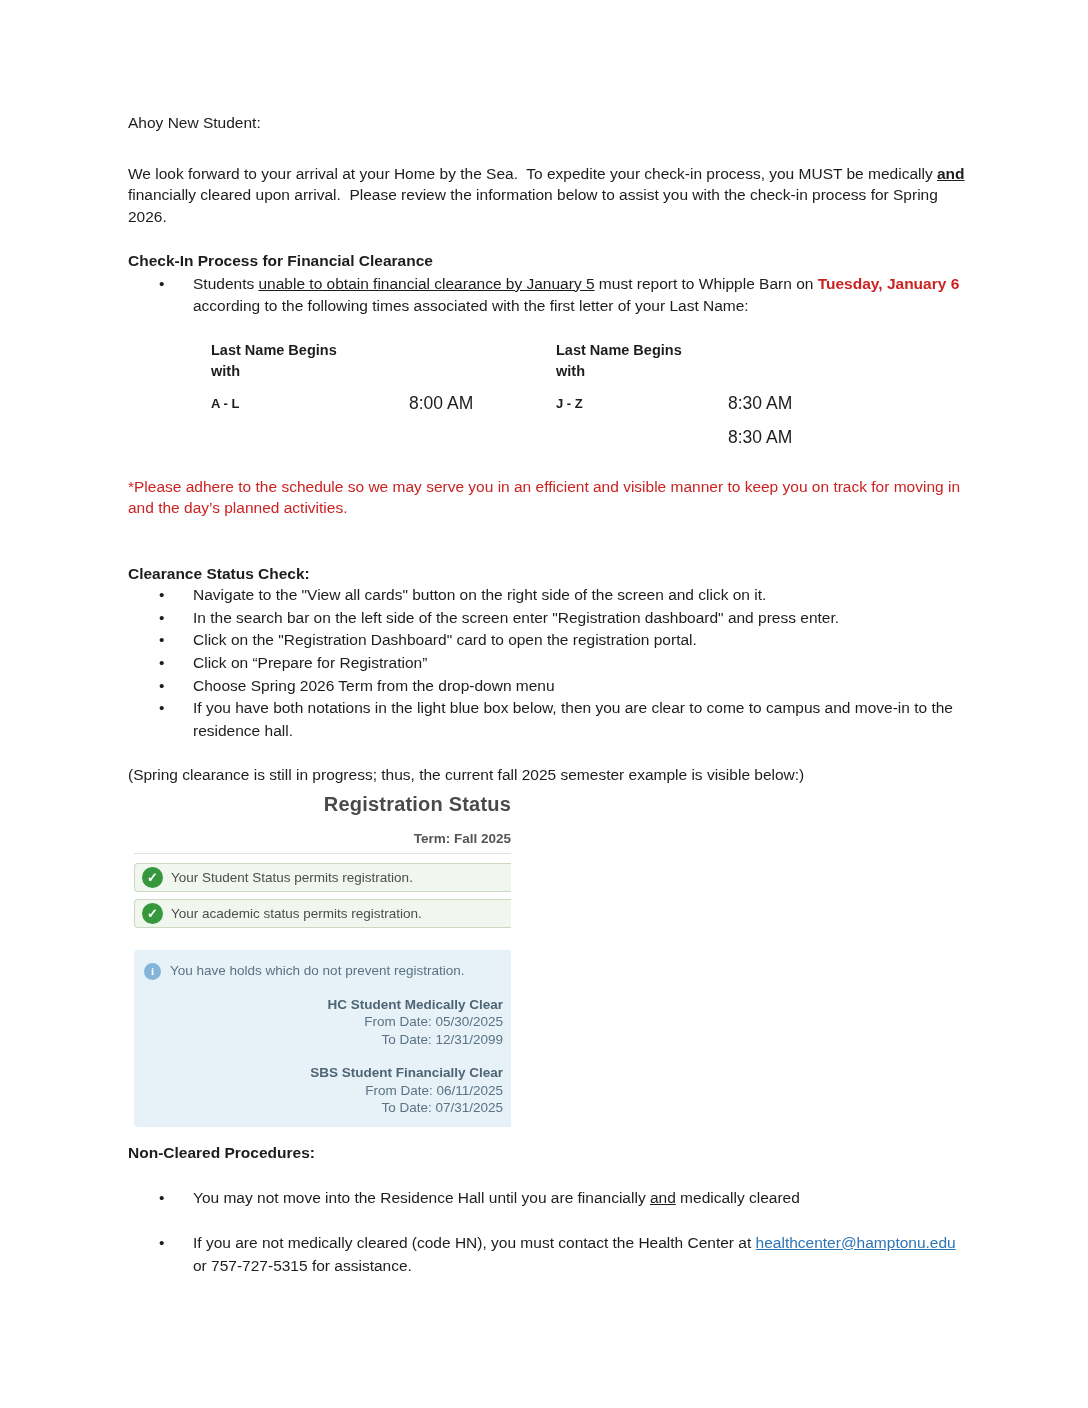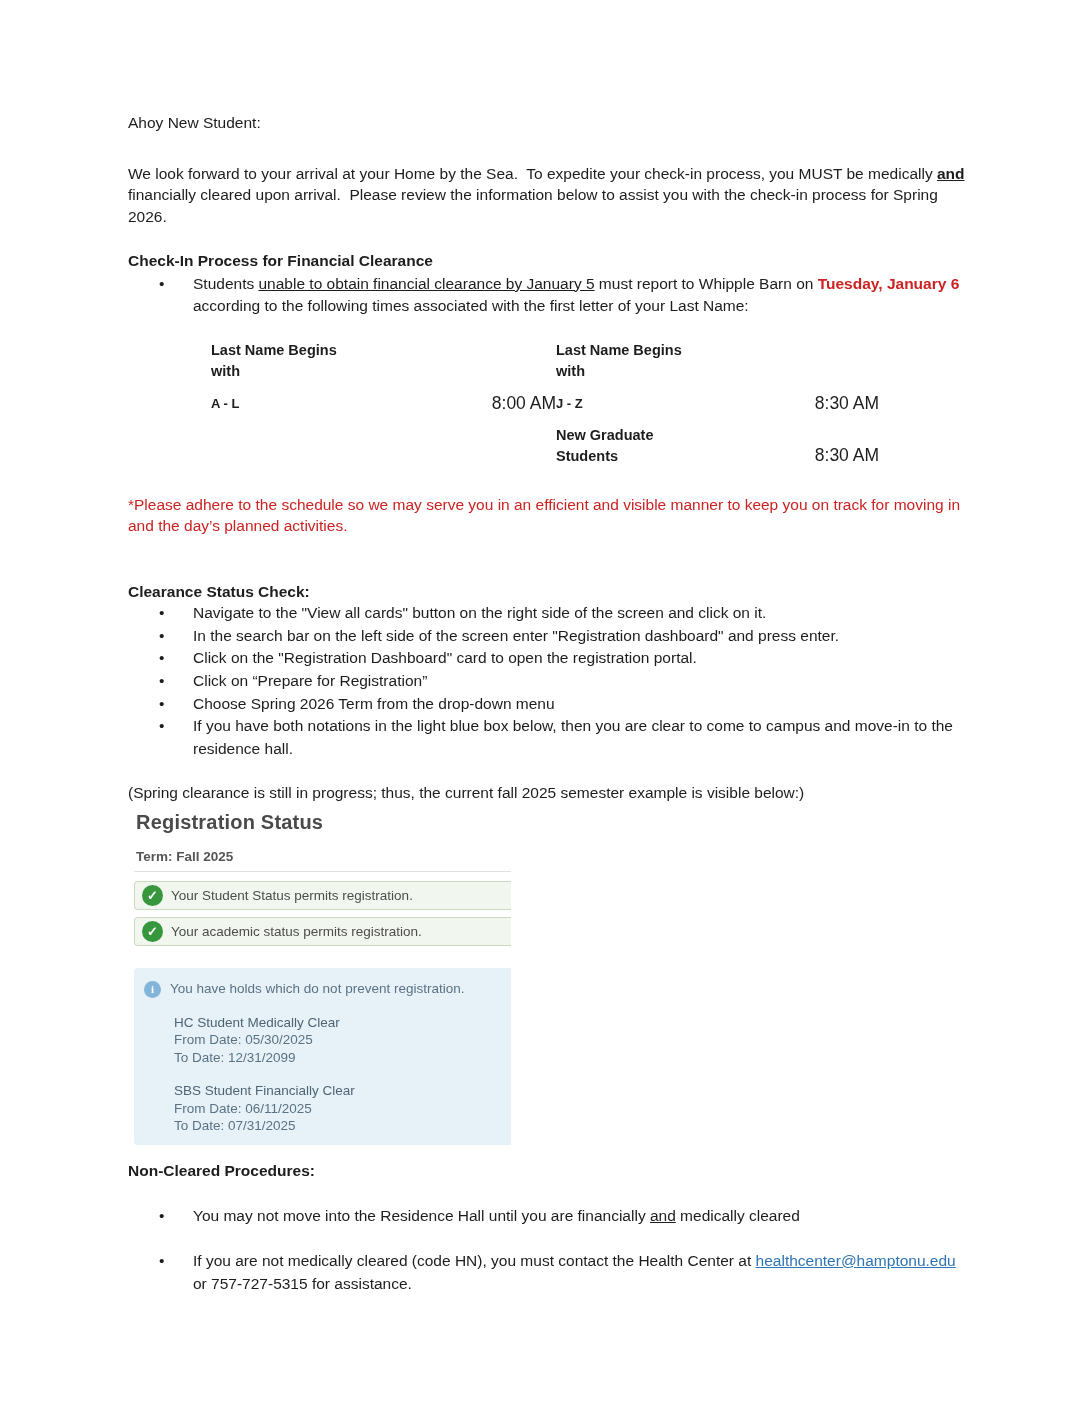--- a/index.html
+++ b/index.html
@@ -31,46 +31,46 @@
   .s-red{color:var(--red);font-weight:700;}
   .s-link{color:var(--link);text-decoration:underline;cursor:pointer;}
   .bullet{position:relative;padding-left:65px;font-size:15.5px;line-height:22.6px;white-space:pre-wrap;}
   .bullet::before{content:"\2022";position:absolute;left:31px;top:0;}
   .fin-bullet{margin-top:1px;}
   
   .schedule{display:grid;grid-template-columns:198px 147px 172px 151px;margin:22px 0 0 83px;}
   .sched-h{grid-row:1;font-weight:700;font-size:14.5px;line-height:21px;padding-bottom:9px;}
   .sched-h span{display:inline-block;max-width:130px;}
   .sched-label{font-weight:700;font-size:13px;align-self:end;line-height:25px;}
-  .sched-time{font-size:17.5px;align-self:end;line-height:25px;text-align:right;}
+  .sched-time{font-size:17.5px;align-self:end;line-height:25px;}
   .row3{margin-top:9px;}
   .row3 .wrapcell{display:inline-block;max-width:115px;font-weight:700;font-size:14.5px;line-height:21.5px;}
   .notice-red{color:var(--red);margin-top:26px;margin-bottom:44px;}
   .steps{margin-top:0;}
   .note-line{margin-top:22px;}
   
-  .shot{margin:7px 0 0 6px;width:377px;}
+  .shot{margin:7px 0 0 6px;width:377px;text-align:right;}
   .shot-title{font-size:20px;font-weight:700;color:var(--shot-heading);margin:0 0 0 2px;letter-spacing:.2px;}
   .shot-term{font-size:13.5px;font-weight:700;color:#555;margin:15px 0 7px 2px;}
   .shot-rule{border:none;border-top:1px solid #E1E1E1;margin:0 0 9px 0;}
   .status-box{display:flex;align-items:center;height:27px;background:var(--status-bg);
     border:1px solid var(--status-border);border-right:none;border-radius:4px 0 0 4px;
     margin-bottom:7px;padding-left:7px;}
   .check-icon{flex:0 0 auto;width:21px;height:21px;border-radius:50%;background:var(--check-green);
     color:#fff;font-size:13px;font-weight:700;display:flex;align-items:center;justify-content:center;}
   .status-text{font-size:13.5px;color:#4D4D4D;margin-left:8px;white-space:nowrap;}
   .info-box{background:var(--info-bg);border-radius:4px 0 0 4px;margin-top:22px;
     padding:12px 8px 10px 10px;color:var(--shot-text);}
   .info-head{display:flex;align-items:flex-start;}
   .info-icon{flex:0 0 auto;width:17px;height:17px;border-radius:50%;background:var(--info-icon);
     color:#fff;font-weight:700;font-size:11px;display:flex;align-items:center;justify-content:center;
     font-family:"Liberation Serif",serif;margin-top:1px;}
   .info-text{font-size:13.5px;margin-left:9px;line-height:17px;}
   .hold{margin:16px 0 0 30px;font-size:13.5px;line-height:17.5px;}
-  .hold-name{font-weight:400;color:var(--shot-text-bold);}
+  .hold-name{font-weight:700;color:var(--shot-text-bold);}
   
   .nc-heading{margin-top:15px;}
   .nc-b1{margin-top:24px;}
   .nc-b2{margin-top:22px;}
 </style>
 </head>
 <body>
 
 <div class="page">
   <div class="content">
@@ -84,21 +84,20 @@
 
     <div class="schedule">
       <div class="sched-h" style="grid-column:1"><span>Last Name Begins with</span></div>
       <div class="sched-h" style="grid-column:3"><span>Last Name Begins with</span></div>
 
       <div class="sched-label" style="grid-row:2;grid-column:1">A - L</div>
       <div class="sched-time" style="grid-row:2;grid-column:2">8:00 AM</div>
       <div class="sched-label" style="grid-row:2;grid-column:3">J - Z</div>
       <div class="sched-time" style="grid-row:2;grid-column:4">8:30 AM</div>
 
-      <div class="row3" style="grid-row:3;grid-column:3"><span class="wrapcell">New Graduate Students</span></div>
       <div class="sched-time row3" style="grid-row:3;grid-column:4">8:30 AM</div>
     </div>
 
     <p class="para notice-red">*Please adhere to the schedule so we may serve you in an efficient and visible manner to keep you on track for moving in and the day’s planned activities.</p>
 
     <p class="h-bold">Clearance Status Check:</p>
     <div class="steps">
       <div class="bullet">Navigate to the "View all cards" button on the right side of the screen and click on it.</div>
       <div class="bullet">In the search bar on the left side of the screen enter "Registration dashboard" and press enter.</div>
       <div class="bullet">Click on the "Registration Dashboard" card to open the registration portal.</div>

